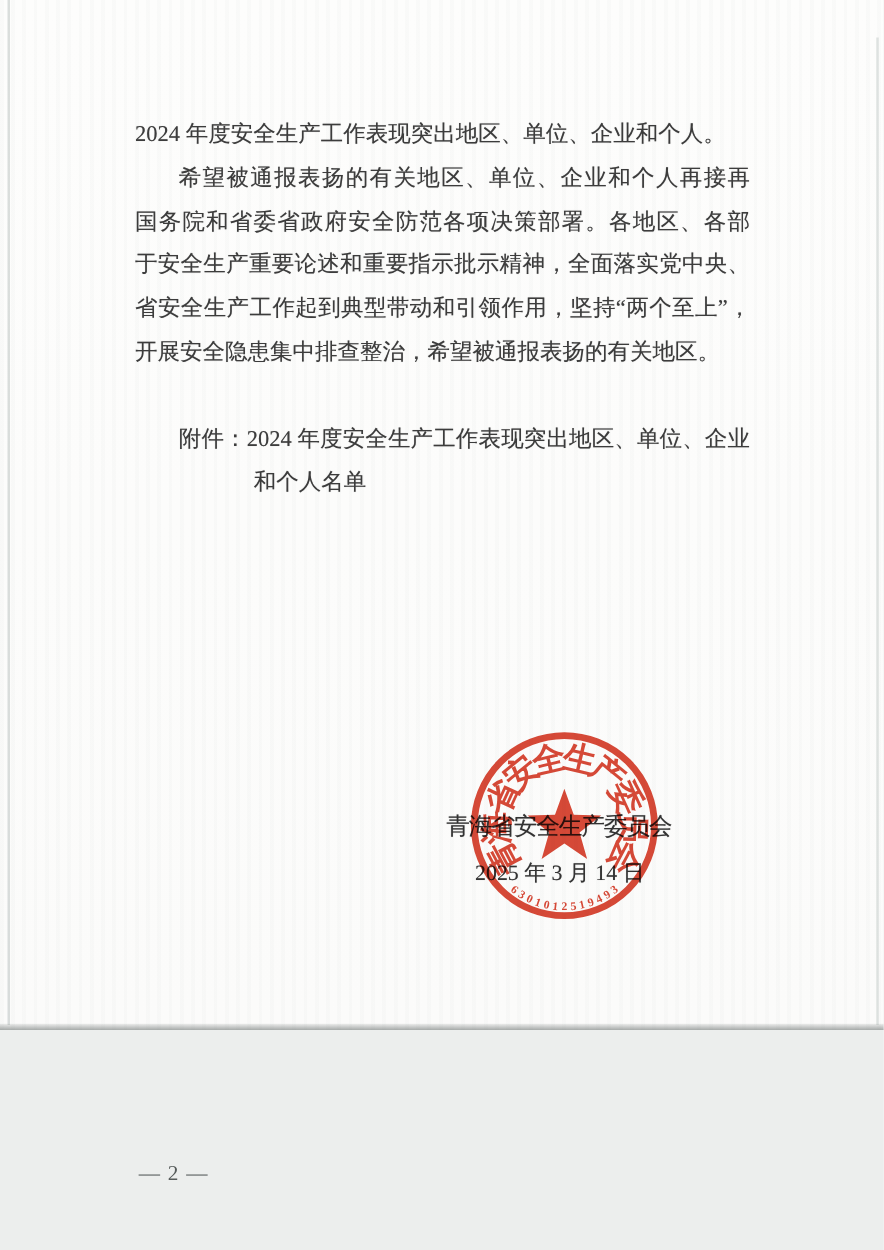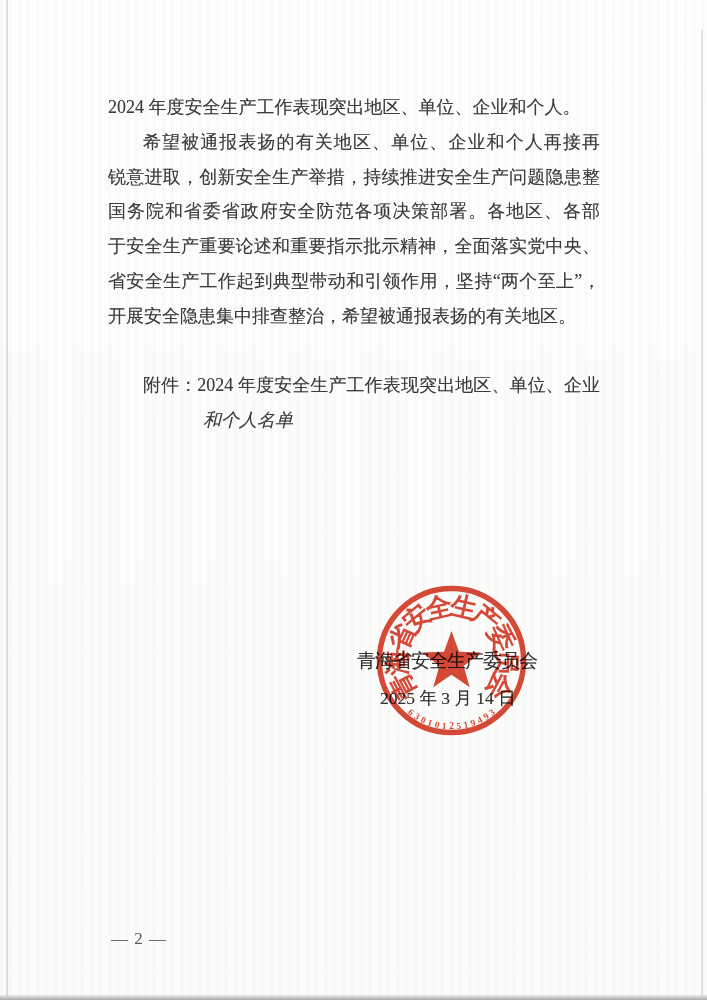--- a/index.html
+++ b/index.html
@@ -2,41 +2,41 @@
 <html><head>
 <meta charset="utf-8">
 <style>
   html,body{margin:0;padding:0;}
   body{
     width:707px;height:1000px;position:relative;overflow:hidden;
     background:#eceeed;
     font-family:"Liberation Serif","DejaVu Serif",serif;
   }
   .page{
-    position:absolute;left:0;top:0;width:707px;height:1000px;
+    position:absolute;left:0;top:0;width:707px;height:824px;
     background:
       repeating-linear-gradient(90deg, rgba(198,204,202,0.07) 0 3px, rgba(255,255,255,0) 3px 9px),
       linear-gradient(#fdfdfc,#fbfbfa);
   }
   .edge-left{position:absolute;left:6px;top:0;bottom:4px;width:2px;background:rgba(160,172,169,.38);}
   .edge-right{position:absolute;left:701px;top:30px;bottom:4px;width:2px;background:rgba(160,172,169,.30);}
   .edge-bottom{position:absolute;left:0;right:0;bottom:0;height:5px;
     background:linear-gradient(rgba(150,156,154,.15),rgba(110,117,115,.6));}
   .body-text{
     position:absolute;left:108px;top:90px;width:492px;
     font-size:18px;color:#3c3c3c;
     text-shadow:0 0 .6px rgba(60,60,60,.45);
   }
   .line{
     display:block;height:34.8px;line-height:34.8px;white-space:nowrap;
     text-align:left;
   }
   .fill{text-align:justify;text-align-last:justify;white-space:normal;overflow:hidden;}
   .indent{padding-left:35px;}
-  .indent2{padding-left:95px;font-style:italic;}
+  .indent2{padding-left:95px;}
   .tight{letter-spacing:-0.6px;}
   .blank{height:34.8px;}
   .signature{
     position:absolute;left:357px;top:648px;width:200px;
     font-size:19px;letter-spacing:-1px;color:#333;white-space:nowrap;
     text-shadow:0 0 .6px rgba(50,50,50,.45);
   }
   .sig-date{
     position:absolute;left:380px;top:686px;
     font-size:17.5px;color:#333;white-space:nowrap;
@@ -52,21 +52,20 @@
   }
   .seal text{font-family:"Liberation Serif","DejaVu Serif",serif;font-weight:700;}
 </style>
 </head>
 <body>
 
 <div class="page">
   <div class="body-text">
     <div class="line">2024 年度安全生产工作表现突出地区、单位、企业和个人。</div>
     <div class="line fill indent">希望被通报表扬的有关地区、单位、企业和个人再接再厉、</div>
-    <div class="line fill">锐意进取，创新安全生产举措，持续推进安全生产问题隐患整</div>
     <div class="line fill">国务院和省委省政府安全防范各项决策部署。各地区、各部门、</div>
     <div class="line fill">于安全生产重要论述和重要指示批示精神，全面落实党中央、</div>
     <div class="line fill tight">省安全生产工作起到典型带动和引领作用，坚持“两个至上”，</div>
     <div class="line">开展安全隐患集中排查整治，希望被通报表扬的有关地区。</div>
     <div class="blank"></div>
     <div class="line fill indent">附件：2024 年度安全生产工作表现突出地区、单位、企业</div>
     <div class="line indent2">和个人名单</div>
   </div>
 
   <div class="signature">青海省安全生产委员会</div>

